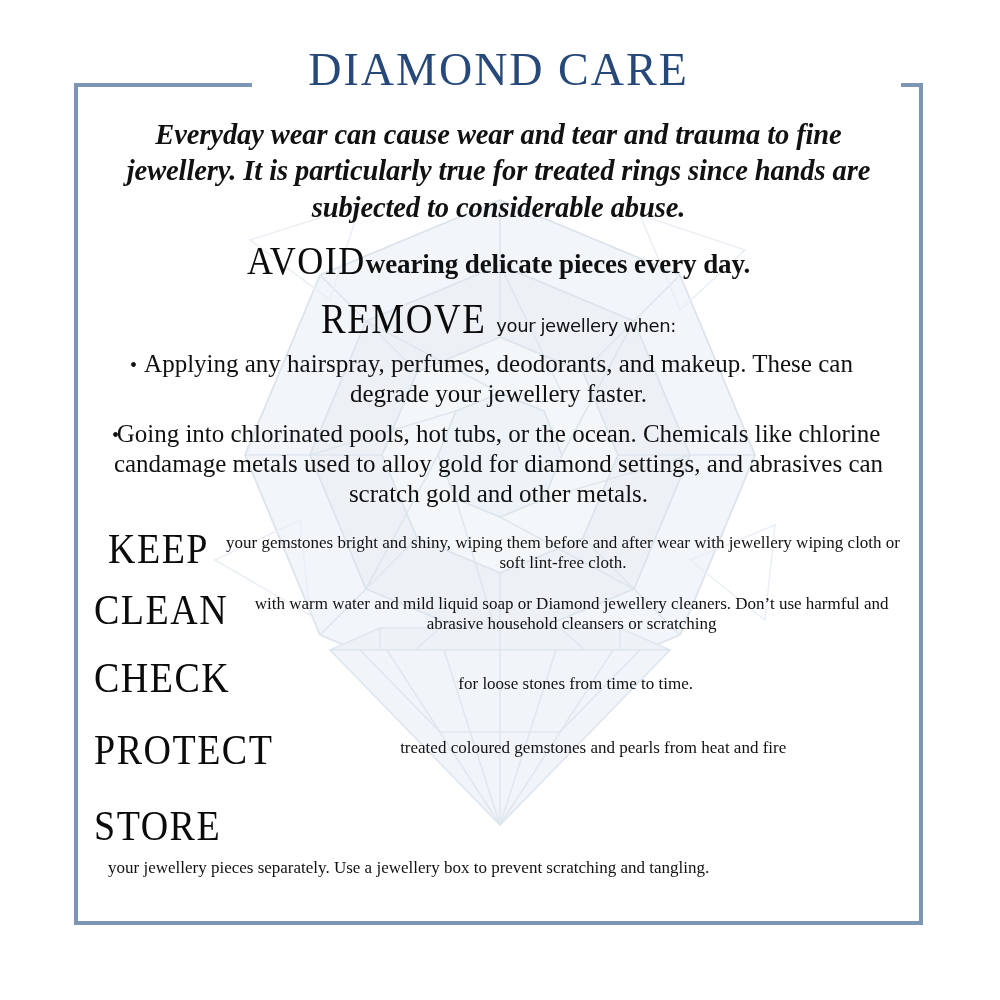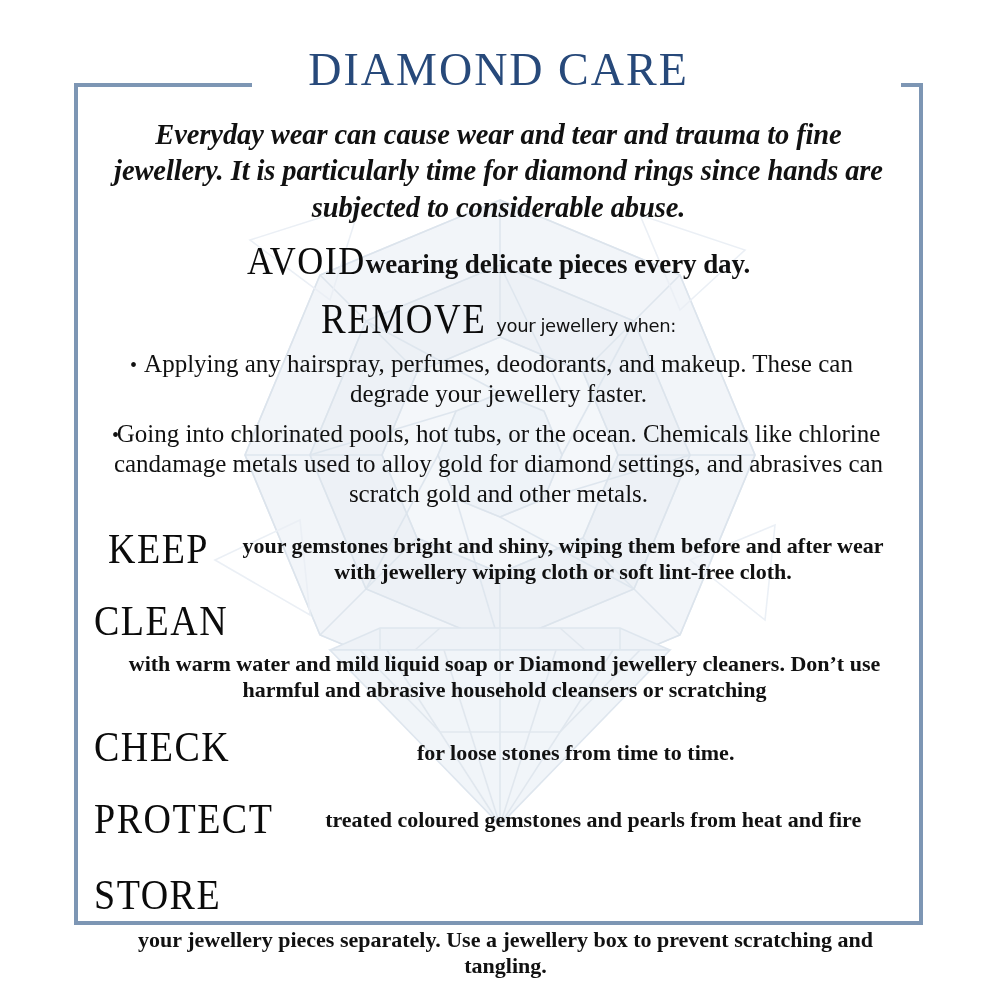--- a/index.html
+++ b/index.html
@@ -152,30 +152,29 @@
     margin: 0 0 4px 0;
   }
   .row .kwcell {
     flex: 0 0 auto;
     white-space: nowrap;
     padding-top: 2px;
   }
   .row .kwcell .kw { font-size: 38px; }
   .row .body {
     flex: 1 1 auto;
-    font-size: 22px;
+    font-size: 17px;
     line-height: 1.18;
     padding-top: 6px;
-    font-weight: bold;
   }
 
   #row-keep    { margin-top: 18px; padding-left: 14px; }
   #row-keep .body { margin-left: 14px; }
 
-  #row-clean   { margin-top: 14px; padding-left: 0px; flex-direction: column; }
+  #row-clean   { margin-top: 14px; padding-left: 0px; }
   #row-clean .body { margin-left: 12px; }
 
   #row-check   { margin-top: 22px; padding-left: 0px; align-items: center; }
   #row-check .body { margin-left: 18px; padding-top: 10px; }
 
   #row-protect { margin-top: 26px; padding-left: 0px; }
   #row-protect .body { margin-left: 10px; padding-top: 10px; }
 
   #row-store   { margin-top: 30px; padding-left: 0px; flex-direction: column; }
   #row-store .body { margin-left: 14px; padding-top: 8px; }
@@ -251,21 +250,21 @@
   <div class="frame-line frame-bottom"></div>
   <div class="frame-line frame-top-l"></div>
   <div class="frame-line frame-top-r"></div>
 
   <div id="title-row">
     <span id="page-title">DIAMOND CARE</span>
   </div>
 
   <div id="content">
 
-    <p class="intro">Everyday wear can cause wear and tear and trauma to fine jewellery. It is particularly time for diamond rings since hands are subjected to considerable abuse.</p>
+    <p class="intro">Everyday wear can cause wear and tear and trauma to fine jewellery. It is particularly true for treated rings since hands are subjected to considerable abuse.</p>
 
     <div class="line-avoid">
       <span class="kw">AVOID</span><span class="rest">wearing delicate pieces every day.</span>
     </div>
 
     <div class="line-remove">
       <span class="kw">REMOVE</span><span class="rest">your jewellery when:</span>
     </div>
 
     <ul class="bullets">

